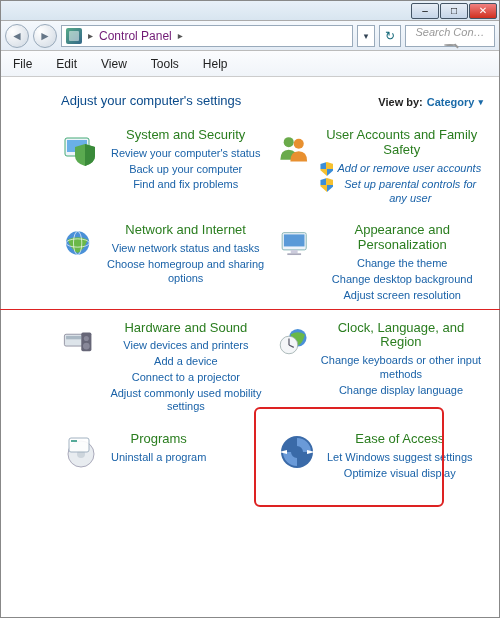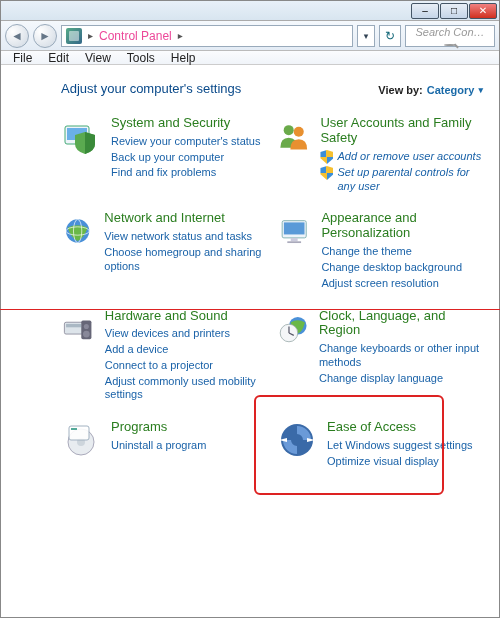--- a/index.html
+++ b/index.html
@@ -58,39 +58,39 @@
     display: flex;
     align-items: center;
     padding: 0 4px;
     gap: 4px;
   }
   .addr-icon {
     width:16px;height:16px;background:linear-gradient(135deg,#5a8 0%,#368 100%);
     border-radius:2px;position:relative;
   }
   .addr-icon::after{content:"";position:absolute;inset:3px;background:rgba(255,255,255,0.5);border-radius:1px;}
-  .addr-text { font-size:12px; color:#ec4899; }
+  .addr-text { font-size:12px; color:#701a75; }
   .addr-chevron { color:#555; font-size:10px; padding:0 2px; }
 
   .dropbtn { width:18px;height:22px;border:1px solid #9ab;background:#fff;display:flex;align-items:center;justify-content:center;font-size:9px;color:#345; }
   .refreshbtn { width:22px;height:22px;border:1px solid #9ab;background:#fff;display:flex;align-items:center;justify-content:center;color:#167; }
   .searchbox {
     width: 90px; height:22px;
     border:1px solid #9ab;background:#fff;
     display:flex;align-items:center;padding:0 4px;gap:3px;
     color:#999;font-style:italic;font-size:11px;flex-direction:column;
   }
   .searchglass{width:12px;height:12px;border:1.5px solid #999;border-radius:50%;position:relative;}
   .searchglass::after{content:"";position:absolute;width:5px;height:1.5px;background:#999;right:-4px;bottom:-2px;transform:rotate(45deg);}
 
   .menubar {
-    height: 14px;
+    height: 26px;
     background: linear-gradient(#fbfcfe,#f0f4f9);
     border-bottom:1px solid #ccc;
-    display:flex;align-items:center;gap:0;
+    display:flex;align-items:center;gap:8px;
     padding: 0 4px;
     font-size:12px;color:#222;
   }
   .menuitem { padding: 2px 8px; }
 
   .content {
     padding: 16px 16px 16px 60px;
     position: relative;
     height: calc(618px - 20px - 30px - 22px);
     overflow: hidden;
@@ -104,20 +104,21 @@
   }
   .viewby { font-size:11px;color:#222;display:flex;align-items:center;gap:4px;font-weight:bold; }
   .viewby-link { color:#1a6aa8; }
   .viewby-chevron{color:#1a6aa8;font-size:9px;}
 
   .grid {
     display:grid;
     grid-template-columns: 1fr 1fr;
     column-gap: 10px;
     row-gap: 18px;
+    text-align: center;
   }
   .cat {
     display:flex;gap:10px;
     align-items:flex-start;
   }
   .cat-body { display:flex;flex-direction:column;gap:2px; }
   .cat-title { color:#2a7d1f;font-size:13px;line-height:1.15;margin-bottom:2px; }
   .cat-link { color:#1a62a8;font-size:11px;line-height:1.25; }
   .shield-row { display:flex;align-items:flex-start;gap:4px;font-style:italic; }
   .shield {

